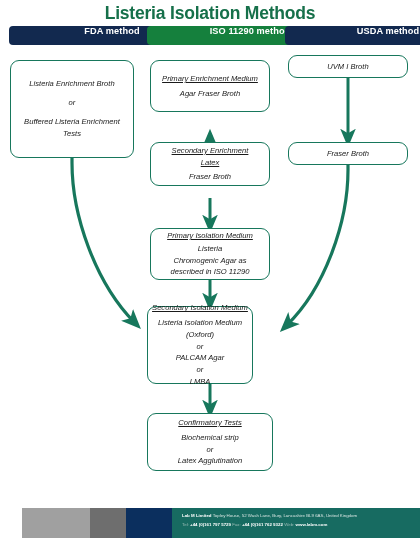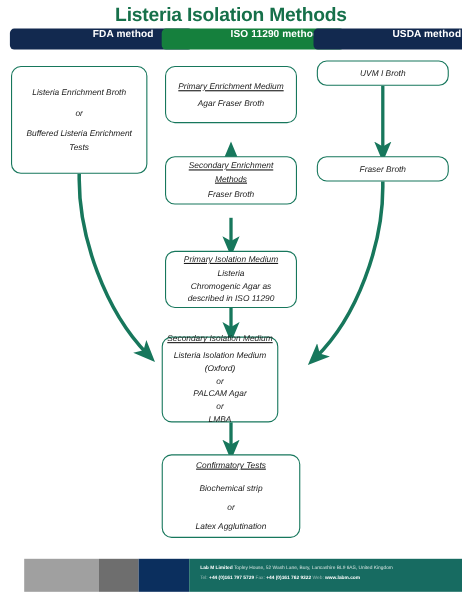--- a/index.html
+++ b/index.html
@@ -78,21 +78,21 @@
   .flowbox .ln { display: block; }
   .flowbox .gap { height: 7px; }
 
   #box-fda   { left: 10px;  top: 60px;  width: 124px; height: 98px; }
   #box-iso1  { left: 150px; top: 60px;  width: 120px; height: 52px; }
   #box-usda1 { left: 288px; top: 55px;  width: 120px; height: 23px; }
   #box-iso2  { left: 150px; top: 142px; width: 120px; height: 44px; }
   #box-usda2 { left: 288px; top: 142px; width: 120px; height: 23px; }
   #box-iso3  { left: 150px; top: 228px; width: 120px; height: 52px; }
   #box-sec   { left: 147px; top: 306px; width: 106px; height: 78px; text-align: right; }
-  #box-conf  { left: 147px; top: 413px; width: 126px; height: 76px; }
+  #box-conf  { left: 147px; top: 413px; width: 126px; height: 58px; }
 
   
   #connectors {
     position: absolute;
     left: 0;
     top: 0;
     width: 420px;
     height: 542px;
     z-index: 1;
   }
@@ -177,21 +177,21 @@
     <span class="ln">Tests</span>
   </div>
 
   <div class="flowbox" id="box-iso1">
     <span class="hd">Primary Enrichment Medium</span>
     <span class="ln">Agar Fraser Broth</span>
   </div>
 
   <div class="flowbox" id="box-iso2">
     <span class="hd" style="margin-bottom:0">Secondary Enrichment</span>
-    <span class="hd">Methods</span>
+    <span class="hd">Latex</span>
     <span class="ln">Fraser Broth</span>
   </div>
 
   <div class="flowbox" id="box-iso3">
     <span class="hd" style="margin-bottom:1px">Primary Isolation Medium</span>
     <span class="ln">Listeria</span>
     <span class="ln">Chromogenic Agar as</span>
     <span class="ln">described in ISO 11290</span>
   </div>
 

